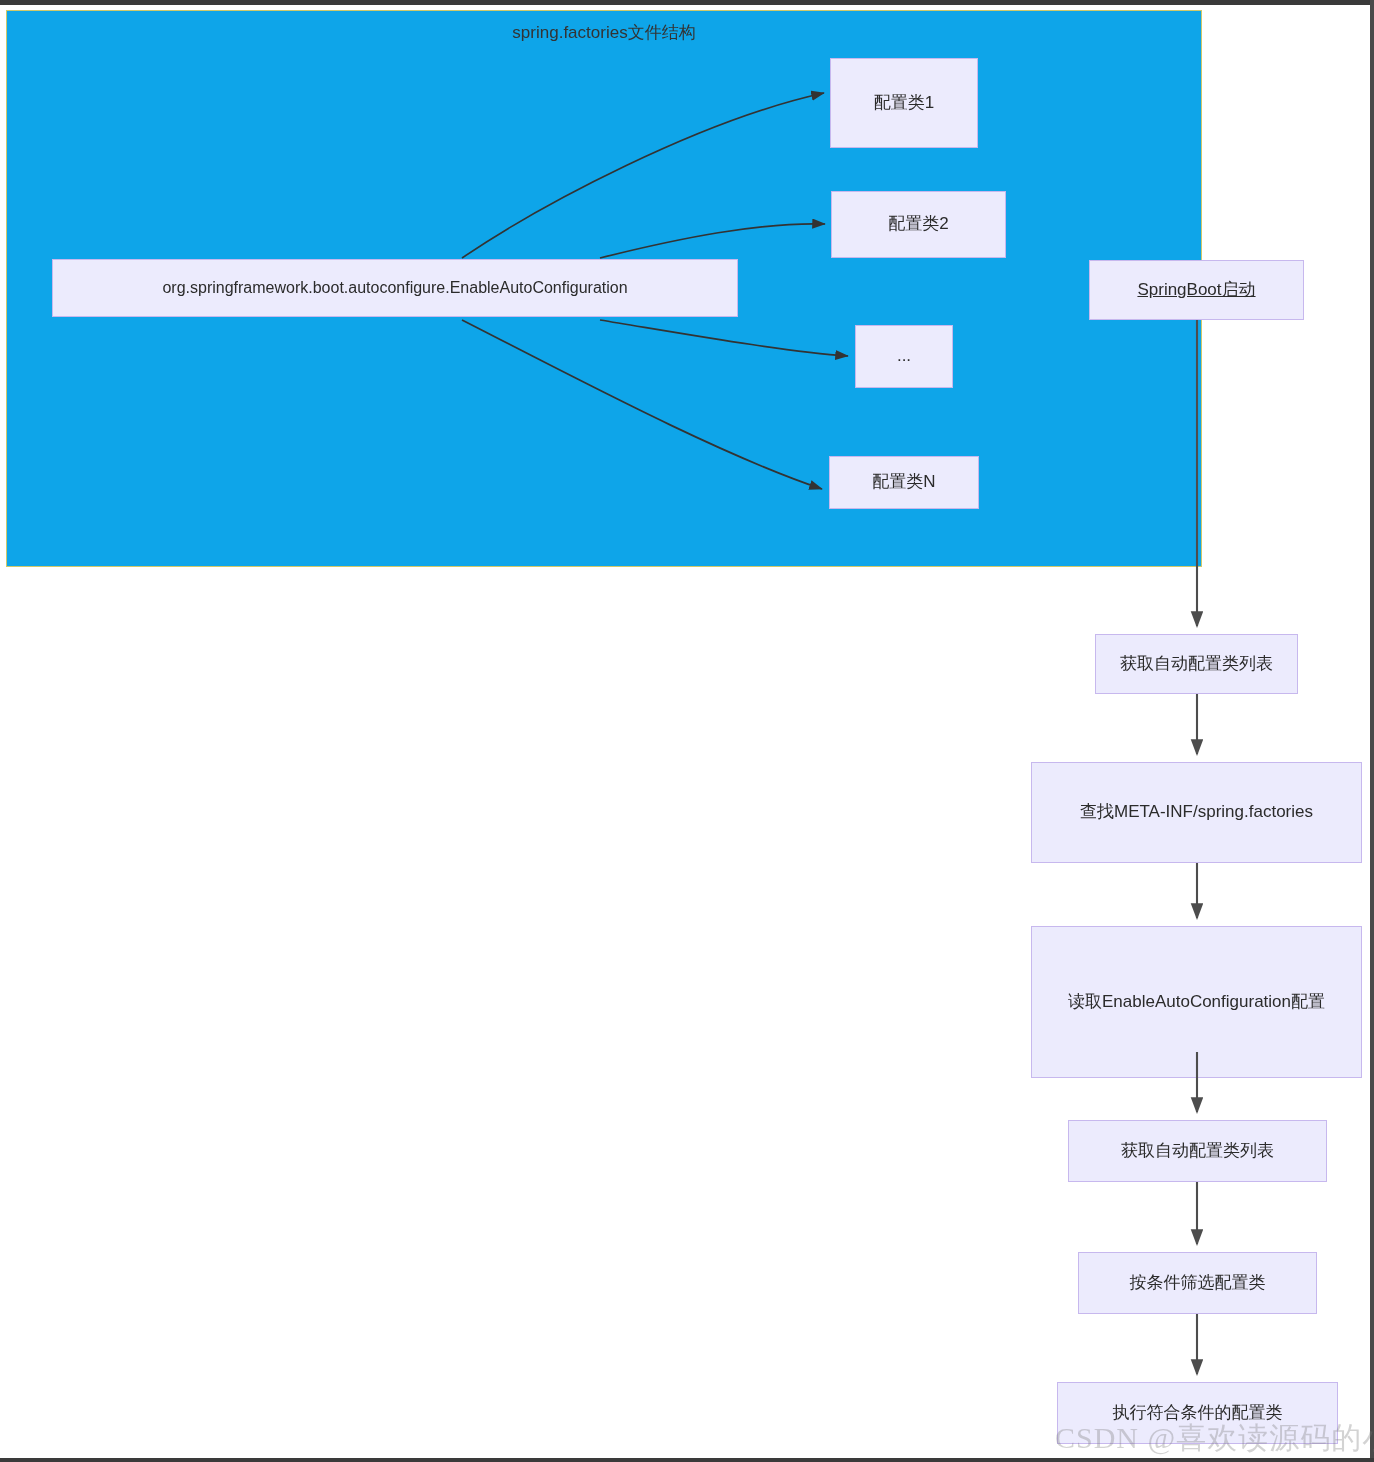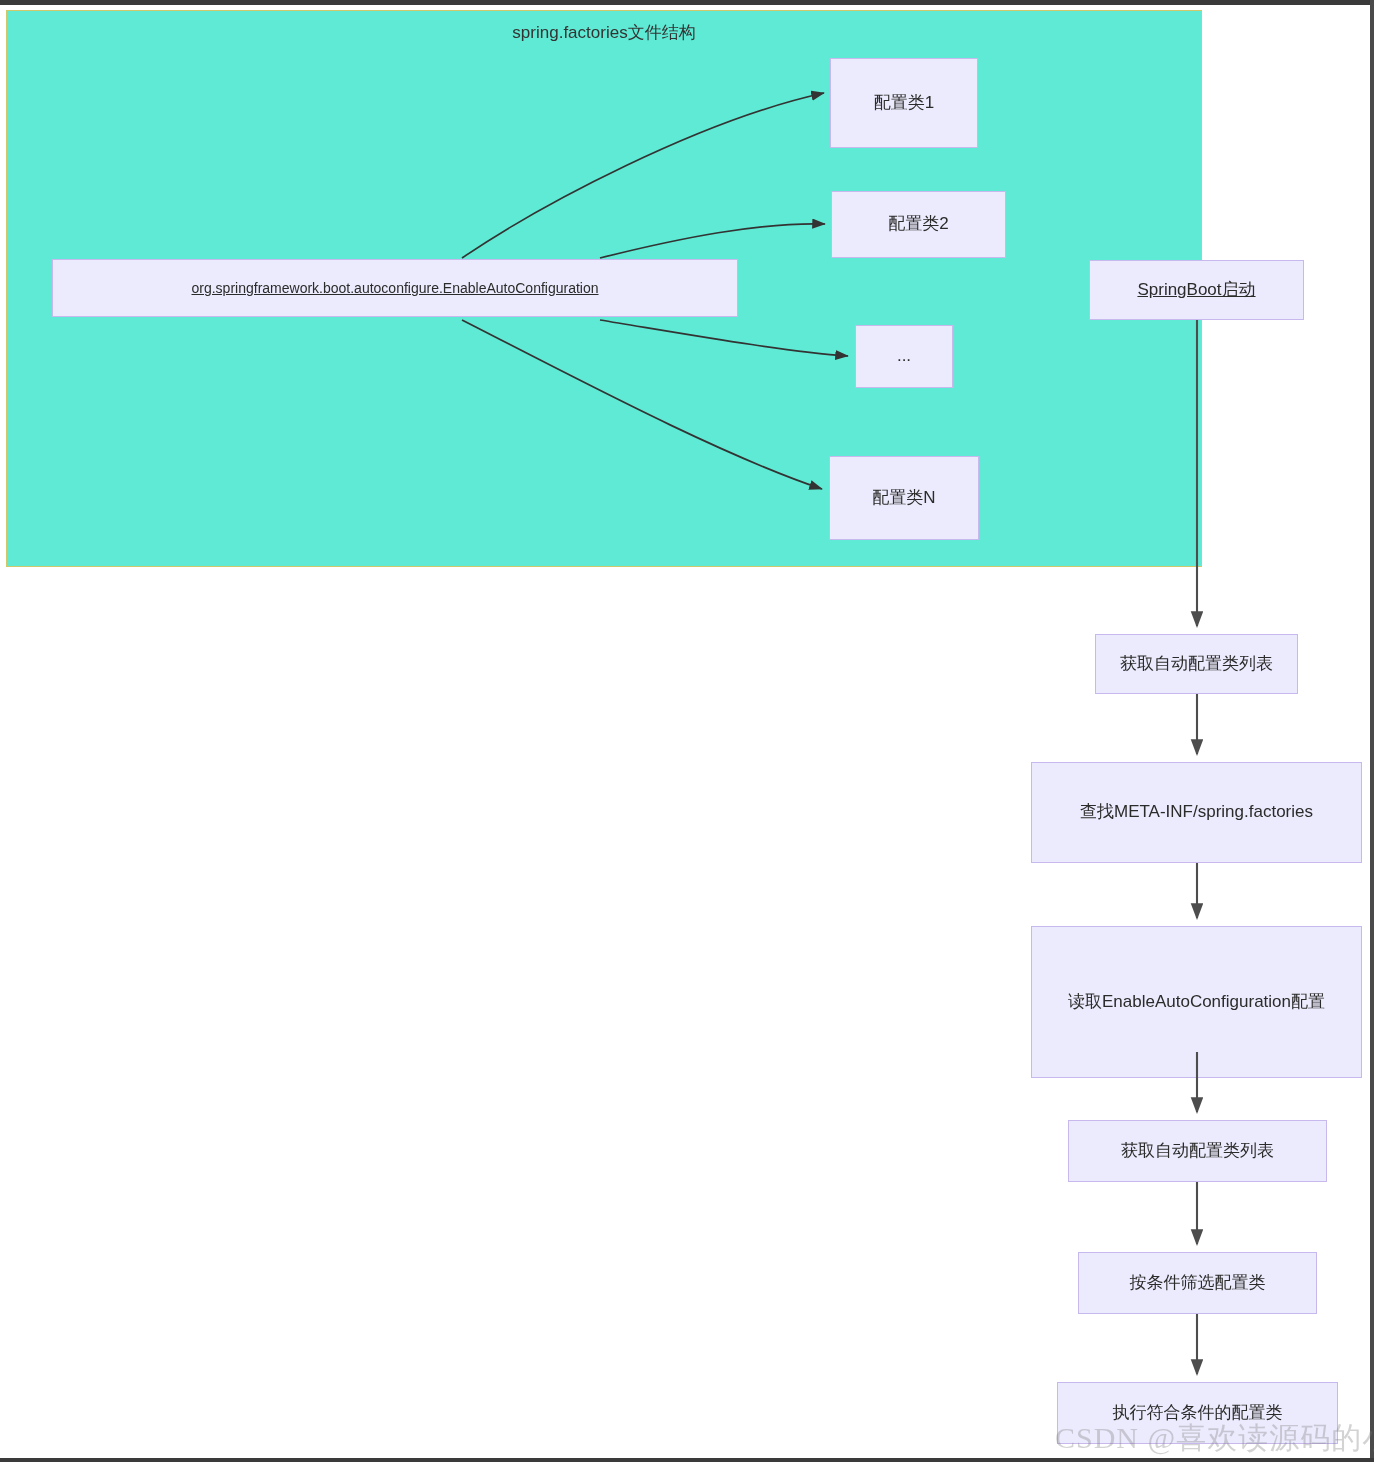--- a/index.html
+++ b/index.html
@@ -43,21 +43,21 @@
     background: #3a3a3a;
   }
 
   
   .subgraph {
     position: absolute;
     left: 6px;
     top: 10px;
     width: 1196px;
     height: 557px;
-    background: #5eead4;
+    background: #0ea5e9;
     border: 1.5px solid #cfc96b;
     box-sizing: border-box;
   }
   .subgraph-title {
     position: absolute;
     left: 0;
     top: 10px;
     width: 100%;
     text-align: center;
     font-size: 17px;
@@ -72,21 +72,21 @@
     box-sizing: border-box;
     display: flex;
     align-items: center;
     justify-content: center;
     text-align: center;
     color: #2b2b2b;
     font-size: 17px;
     line-height: 1.45;
     padding: 4px 8px;
   }
-  .node.wide-label { font-size: 14px; text-decoration: underline; }
+  .node.wide-label { font-size: 16px; }
 
   
   #arrows {
     position: absolute;
     left: 0; top: 0;
     width: 1374px;
     height: 1462px;
     pointer-events: none;
   }
 
@@ -115,21 +115,21 @@
   </div>
 
   <div class="node wide-label" style="left:52px; top:259px; width:686px; height:58px;">org.springframework.boot.autoconfigure.EnableAutoConfiguration</div>
 
   <div class="node" style="left:830px; top:58px; width:148px; height:90px;">配置类1</div>
 
   <div class="node" style="left:831px; top:191px; width:175px; height:67px;">配置类2</div>
 
   <div class="node" style="left:855px; top:325px; width:98px; height:63px;">...</div>
 
-  <div class="node" style="left:829px; top:456px; width:150px; height:84px;">配置类N</div>
+  <div class="node" style="left:829px; top:456px; width:150px; height:53px;">配置类N</div>
 
   <div class="node" style="left:1089px; top:260px; width:215px; height:60px;text-decoration:underline;">SpringBoot启动</div>
 
   <div class="node" style="left:1095px; top:634px; width:203px; height:60px;">获取自动配置类列表</div>
 
   <div class="node" style="left:1031px; top:762px; width:331px; height:101px;">查找META-INF/spring.factories</div>
 
   <div class="node" style="left:1031px; top:926px; width:331px; height:152px;">读取EnableAutoConfiguration配置</div>
 
   <div class="node" style="left:1068px; top:1120px; width:259px; height:62px;">获取自动配置类列表</div>

